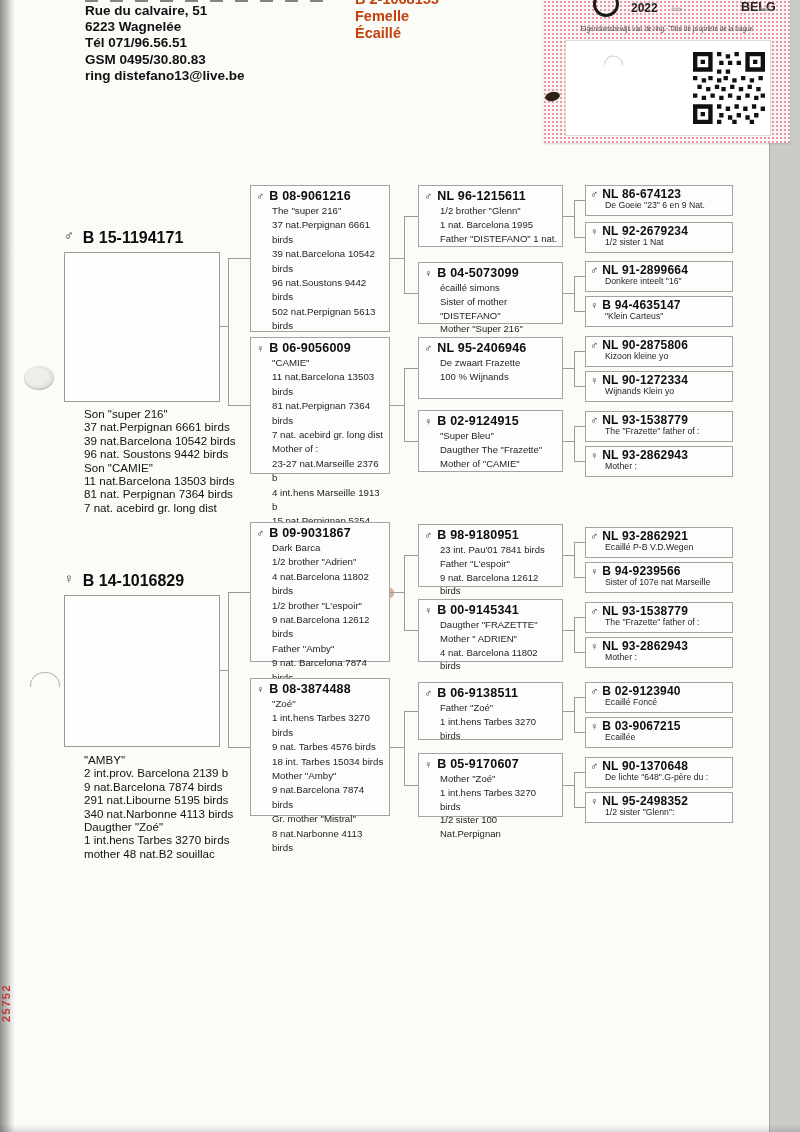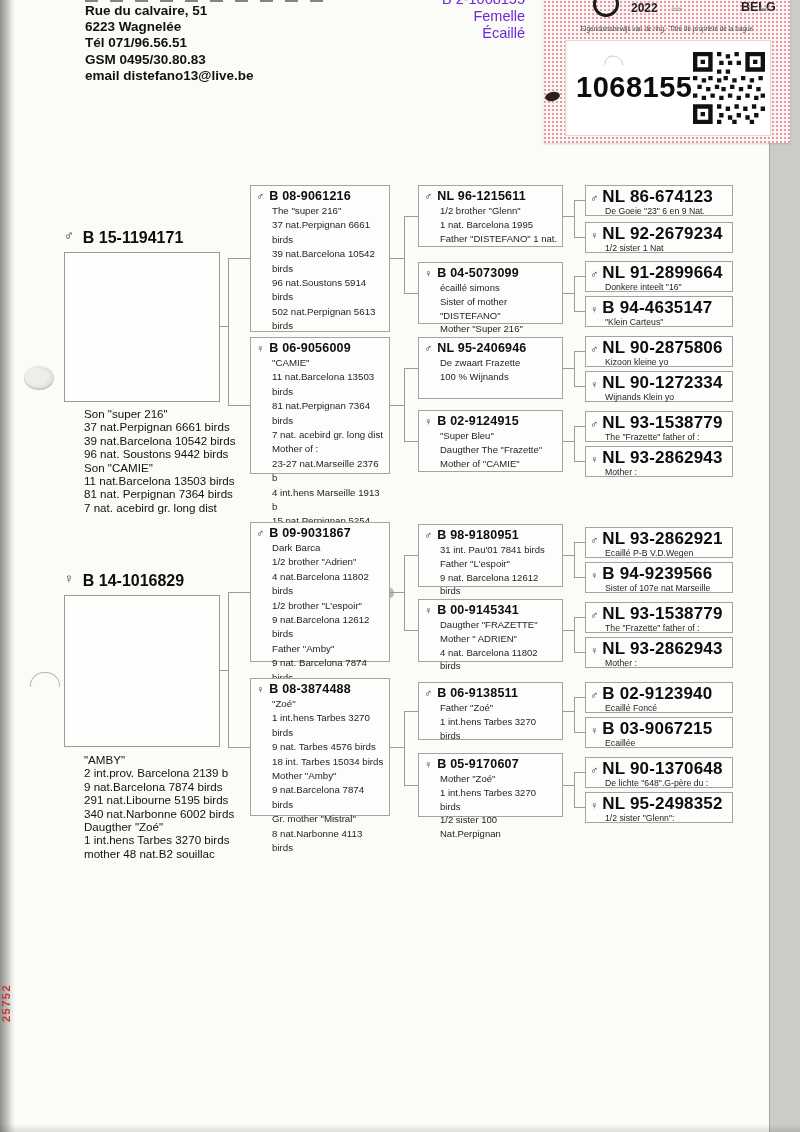--- a/index.html
+++ b/index.html
@@ -18,22 +18,22 @@
     box-shadow:inset 0 -1px 2px rgba(0,0,0,.18);}
   .punch-b{position:absolute;left:30px;top:672px;width:28px;height:14px;border:1px solid #b8b8b2;
     border-bottom:none;border-radius:14px 14px 0 0;}
   .stain1{position:absolute;left:386px;top:588px;width:8px;height:10px;background:#b98d6b;border-radius:50%;opacity:.65;}
   .stain2{position:absolute;left:357px;top:690px;width:7px;height:6px;background:#c79a74;border-radius:50%;opacity:.55;}
   .stain3{position:absolute;left:420px;top:688px;width:3px;height:3px;background:#9a7b55;border-radius:50%;opacity:.6;}
   .side-num{position:absolute;left:0px;top:1022px;transform:rotate(-90deg);transform-origin:top left;
     color:#c23b3b;font-size:11px;font-weight:bold;letter-spacing:1.5px;}
   
   .addr{position:absolute;left:85px;top:3px;font-weight:bold;font-size:13.5px;line-height:16.2px;color:#111;}
-  .bird-id{position:absolute;left:355px;top:0;width:170px;height:52px;overflow:hidden;text-align:right;
-    font-weight:normal;font-size:14.5px;line-height:17px;color:#6d28d9;}
+  .bird-id{position:absolute;left:355px;top:0;width:170px;height:52px;overflow:hidden;text-align:left;
+    font-weight:bold;font-size:14.5px;line-height:17px;color:#c2410c;}
   .bird-id .cut{margin-top:-9px;}
   
   .sticker{position:absolute;left:543px;top:0;width:247px;height:143px;z-index:5;background:#fdf4f3;
     background-image:radial-gradient(#e49aa4 0.8px,rgba(0,0,0,0) 0.9px);background-size:4px 4px;overflow:hidden;
     box-shadow:0 1px 2px rgba(0,0,0,.15);}
   .st-logo{position:absolute;left:50px;top:-9px;width:20px;height:20px;border:3px solid #1a1a1a;border-radius:50%;}
   .st-year{position:absolute;left:88px;top:1px;font-weight:bold;font-size:12px;color:#222;}
   .st-belg{position:absolute;left:162px;top:0px;font-weight:bold;font-size:12.5px;color:#222;margin-left:36px;}
   .squig{position:absolute;top:3px;color:#9a9a96;font-size:11px;letter-spacing:-1px;}
   .st-caption{position:absolute;left:6px;top:25px;width:236px;text-align:center;font-size:6.4px;color:#444;}
@@ -48,21 +48,21 @@
   .photo{position:absolute;width:154px;height:148px;background:#fefefd;border:1px solid #9a9a9a;}
   .ach{position:absolute;}
   .aline{font-size:11.6px;line-height:13.4px;color:#111;}
   .pbox{position:absolute;background:#fdfdfc;border:1px solid #a3a3a3;box-sizing:border-box;}
   .bhead{display:flex;align-items:baseline;gap:5px;padding:3px 4px 0 5px;}
   .sym{font-size:11px;color:#222;}
   .ring{font-weight:bold;font-size:12.5px;letter-spacing:0.2px;color:#0d0d0d;}
   .blines{padding:1px 4px 3px 21px;}
   .tline{font-size:9.7px;line-height:14.4px;color:#1e1e1e;}
   .g3 .tline{font-size:9.5px;line-height:13.8px;}
-  .small .ring{font-size:17px;}
+  .small .ring{font-size:12px;}
   .small .bhead{padding:1px 3px 0 4px;gap:4px;}
   .small .blines{padding:0 3px 2px 19px;}
   .small .tline{font-size:8.7px;line-height:9.6px;}
   .bracket{position:absolute;border-left:1px solid #9b9b9b;border-top:1px solid #9b9b9b;border-bottom:1px solid #9b9b9b;box-sizing:border-box;}
   .stub{position:absolute;height:0;border-top:1px solid #9b9b9b;}
 </style>
 </head>
 <body>
 
 <div class="page">
@@ -76,39 +76,38 @@
   <div class="stain1"></div>
   <div class="stain2"></div>
   <div class="stain3"></div>
   <div class="side-num">25752</div>
 
   <div class="addr">
     <div>Rue du calvaire, 51</div>
     <div>6223 Wagnelée</div>
     <div>Tél 071/96.56.51</div>
     <div>GSM 0495/30.80.83</div>
-    <div>email distefano13@live.be</div>
+    <div>ring distefano13@live.be</div>
   </div>
 
   <div class="bird-id">
     <div class="cut">B 2-1068155</div>
     <div>Femelle</div>
     <div>Écaillé</div>
   </div>
 
   <div class="sticker">
     <div class="st-logo"></div>
     <div class="st-year">2022</div>
     <div class="squig" style="left:128px;">≈≈</div>
     <div class="st-belg">BELG</div>
     <div class="squig" style="left:216px;">≈≈</div>
     <div class="st-caption">Eigendomsbewijs van de ring · Titre de propriété de la bague</div>
     <div class="st-panel">
       <div class="st-faint-ring"></div>
-      <div class="st-number">1068155</div>
       <svg class="st-qr" width="72" height="72" viewBox="0 0 33 33">
         <rect width="33" height="33" fill="#fff"></rect>
         <path fill="#111" d="M0 0h9v9H0zM24 0h9v9h-9zM0 24h9v9H0z"></path>
         <path fill="#fff" d="M2 2h5v5H2zM26 2h5v5h-5zM2 26h5v5H2z"></path>
         <path fill="#111" d="M3.5 3.5h2v2h-2zM27.5 3.5h2v2h-2zM3.5 27.5h2v2h-2z"></path>
         <path fill="#111" d="M11 0h2v2h-2zM15 1h2v2h-2zM19 0h2v2h-2zM12 4h2v2h-2zM16 4h2v2h-2zM20 4h2v2h-2zM11 8h2v2h-2zM15 8h2v2h-2zM0 11h2v2H0zM4 12h2v2H4zM7 11h2v2H7zM11 12h2v2h-2zM14 11h2v2h-2zM18 12h2v2h-2zM22 11h2v2h-2zM26 12h2v2h-2zM30 11h2v2h-2zM2 15h2v2H2zM6 16h2v2H6zM10 15h2v2h-2zM13 16h2v2h-2zM17 15h2v2h-2zM21 16h2v2h-2zM25 15h2v2h-2zM29 16h2v2h-2zM0 19h2v2H0zM4 20h2v2H4zM8 19h2v2H8zM12 20h2v2h-2zM16 19h2v2h-2zM20 20h2v2h-2zM24 19h2v2h-2zM28 20h2v2h-2zM31 19h2v2h-2zM11 24h2v2h-2zM15 25h2v2h-2zM19 24h2v2h-2zM23 25h2v2h-2zM27 24h2v2h-2zM31 25h2v2h-2zM12 28h2v2h-2zM16 29h2v2h-2zM20 28h2v2h-2zM24 29h2v2h-2zM28 28h2v2h-2zM11 31h2v2h-2zM18 31h2v2h-2zM26 31h2v2h-2z"></path>
       </svg>
     </div>
     <div class="st-blob"></div>
   </div>
@@ -132,36 +131,36 @@
   <div class="parent-head" style="left:64px;top:572px;">
     <span class="sym">♀</span>
     <span>B 14-1016829</span>
   </div>
   <div class="photo" style="left:64px;top:595px;width:154px;height:150px;"></div>
   <div class="ach" style="left:84px;top:753px;">
       <div class="aline">"AMBY"</div>
       <div class="aline">2 int.prov. Barcelona 2139 b</div>
       <div class="aline">9 nat.Barcelona 7874 birds</div>
       <div class="aline">291 nat.Libourne 5195 birds</div>
-      <div class="aline">340 nat.Narbonne 6002 birds</div>
+      <div class="aline">340 nat.Narbonne 4113 birds</div>
       <div class="aline">Daugther "Zoé"</div>
       <div class="aline">1 int.hens Tarbes 3270 birds</div>
       <div class="aline">mother 48 nat.B2 souillac</div>
     </div>
 
   <div class="pbox" style="left:250px;top:185px;width:140px;height:147px;">
     <div class="bhead">
         <span class="sym">♂</span>
         <span class="ring">B 08-9061216</span>
       </div>
     <div class="blines">
         <div class="tline">The "super 216"</div>
         <div class="tline">37 nat.Perpignan 6661 birds</div>
         <div class="tline">39 nat.Barcelona 10542 birds</div>
-        <div class="tline">96 nat.Soustons 5914 birds</div>
+        <div class="tline">96 nat.Soustons 9442 birds</div>
         <div class="tline">502 nat.Perpignan 5613 birds</div>
         <div class="tline">13/13 long &amp; very long dist.</div>
         <div class="tline">1/2 brother "Distefano"</div>
         <div class="tline">Gr.f. 5 nat Agen 4864 birds</div>
       </div>
   </div>
   <div class="pbox" style="left:250px;top:337px;width:140px;height:137px;">
     <div class="bhead">
         <span class="sym">♀</span>
         <span class="ring">B 06-9056009</span>
@@ -252,21 +251,21 @@
         <div class="tline">Daugther The "Frazette"</div>
         <div class="tline">Mother of  "CAMIE"</div>
       </div>
   </div>
   <div class="pbox g3" style="left:418px;top:524px;width:145px;height:63px;">
     <div class="bhead">
         <span class="sym">♂</span>
         <span class="ring">B 98-9180951</span>
       </div>
     <div class="blines">
-        <div class="tline">31 int. Pau'01 7841 birds</div>
+        <div class="tline">23 int. Pau'01 7841 birds</div>
         <div class="tline">Father "L'espoir"</div>
         <div class="tline">9 nat. Barcelona 12612 birds</div>
       </div>
   </div>
   <div class="pbox g3" style="left:418px;top:599px;width:145px;height:63px;">
     <div class="bhead">
         <span class="sym">♀</span>
         <span class="ring">B 00-9145341</span>
       </div>
     <div class="blines">

